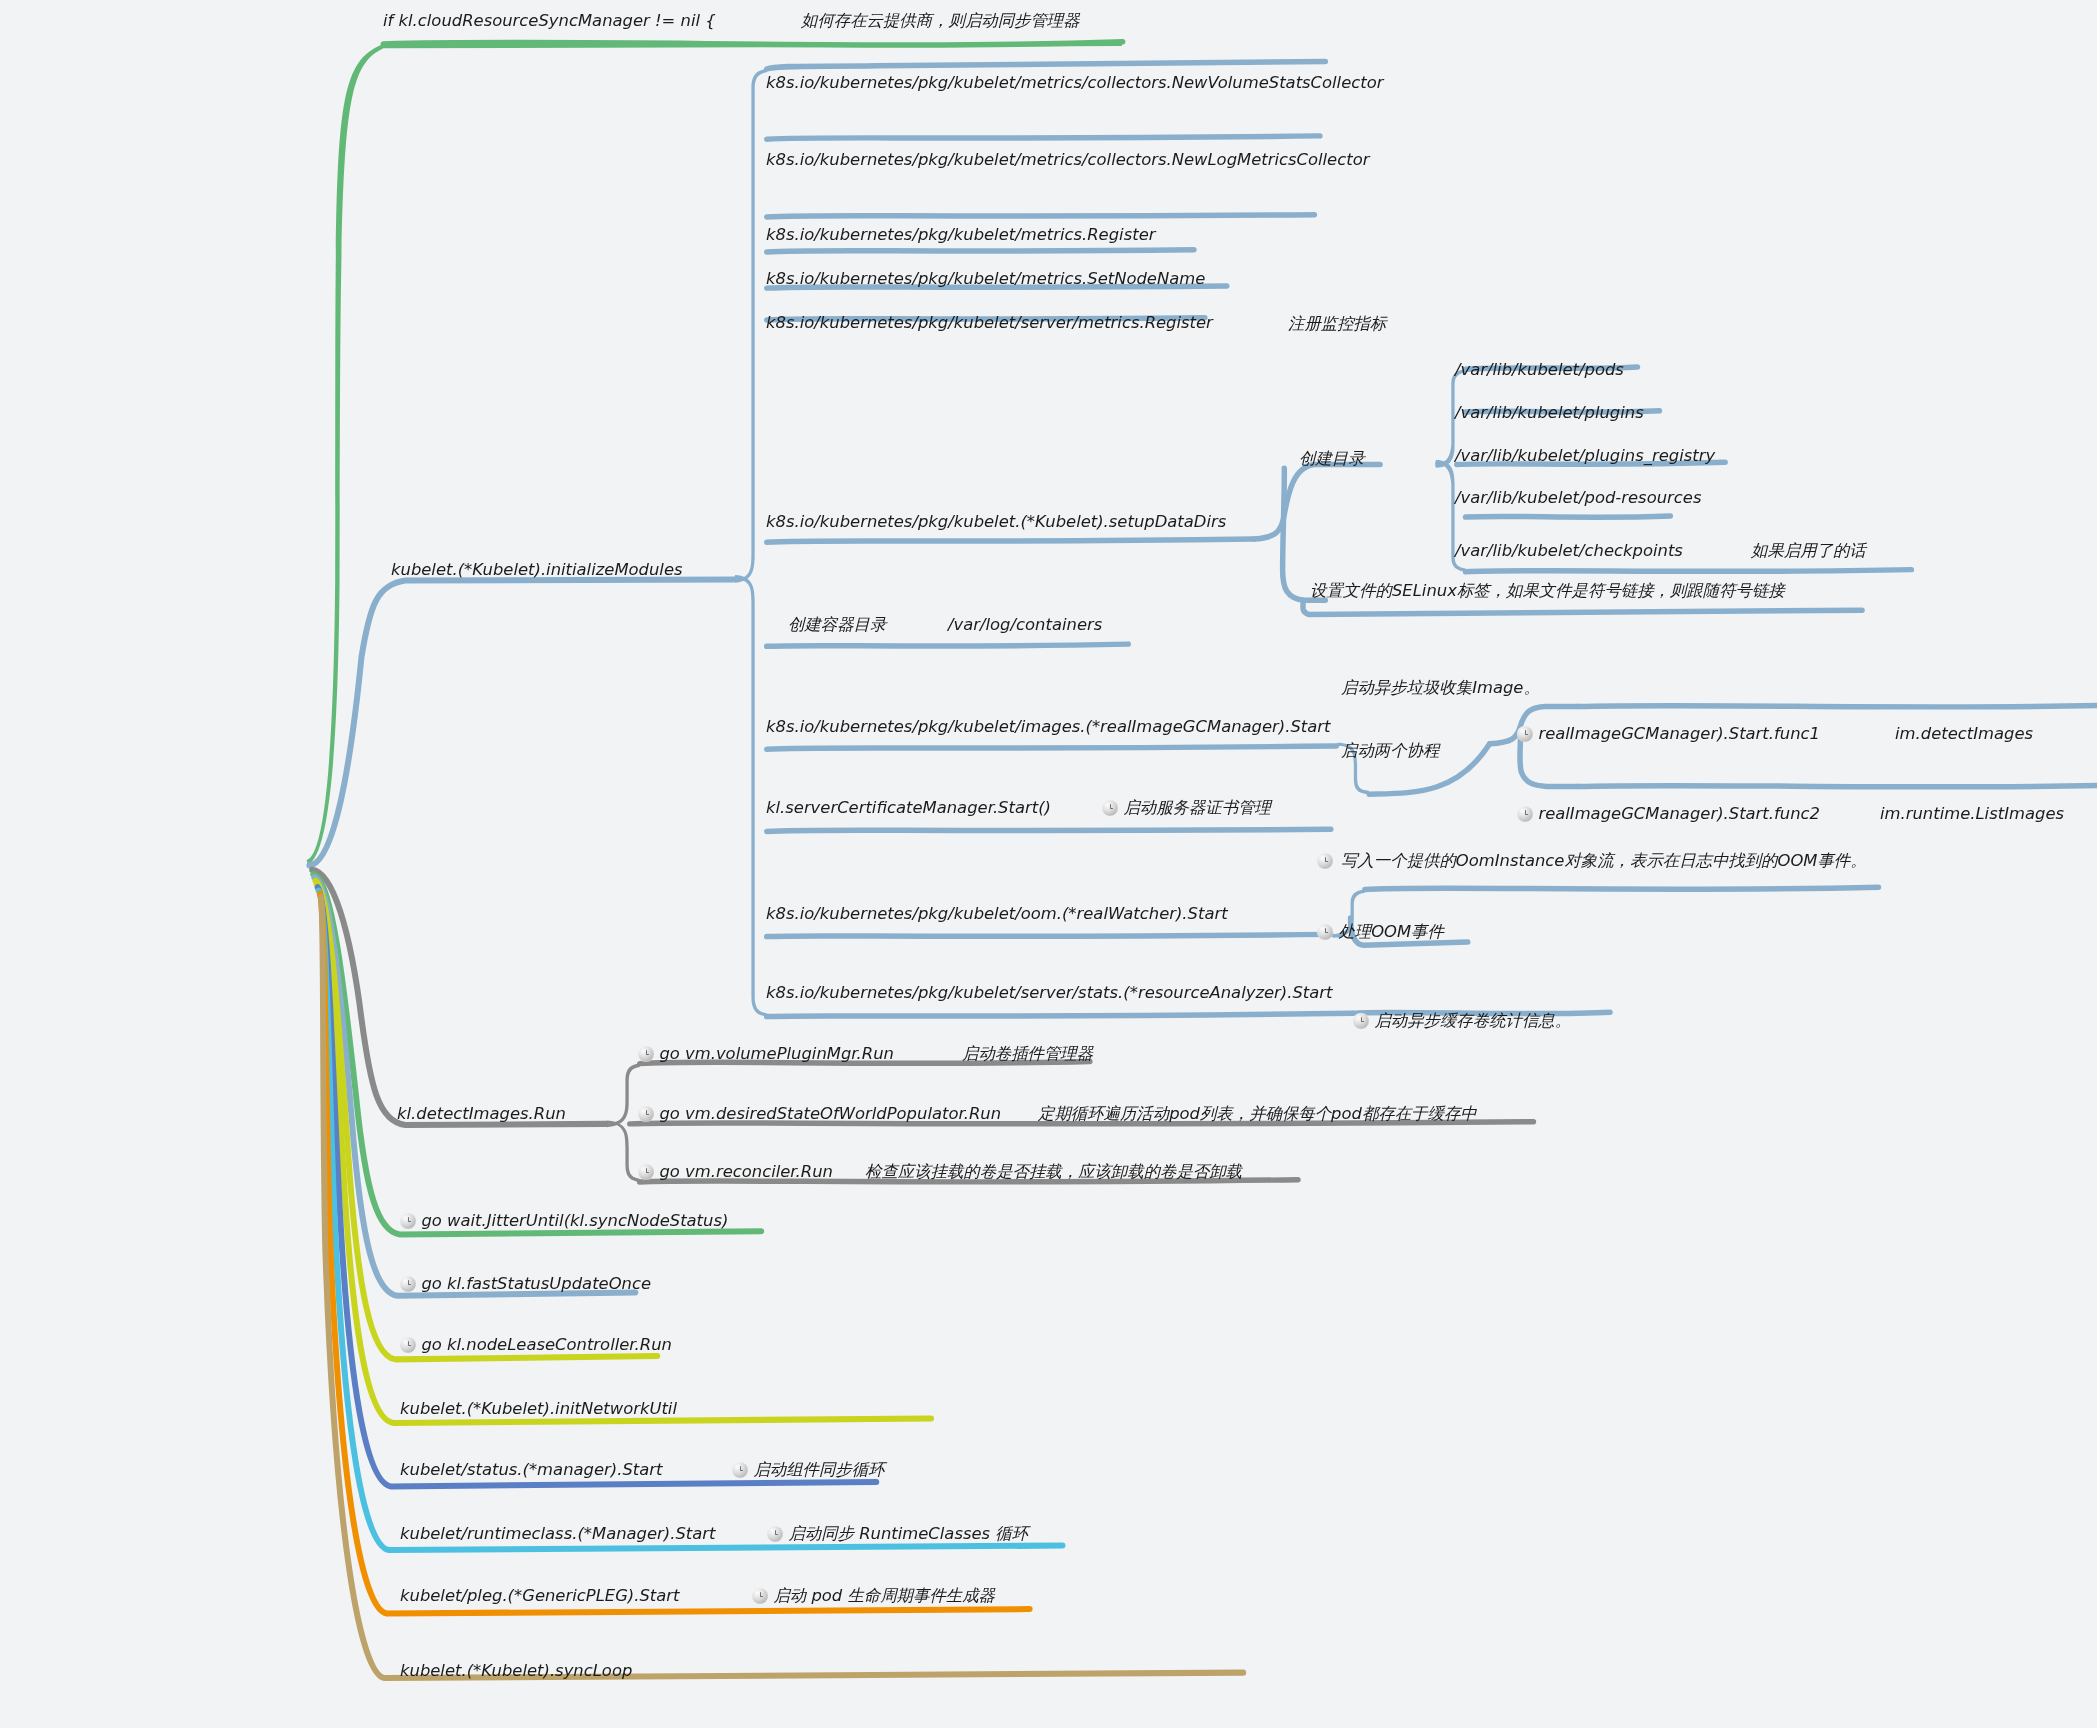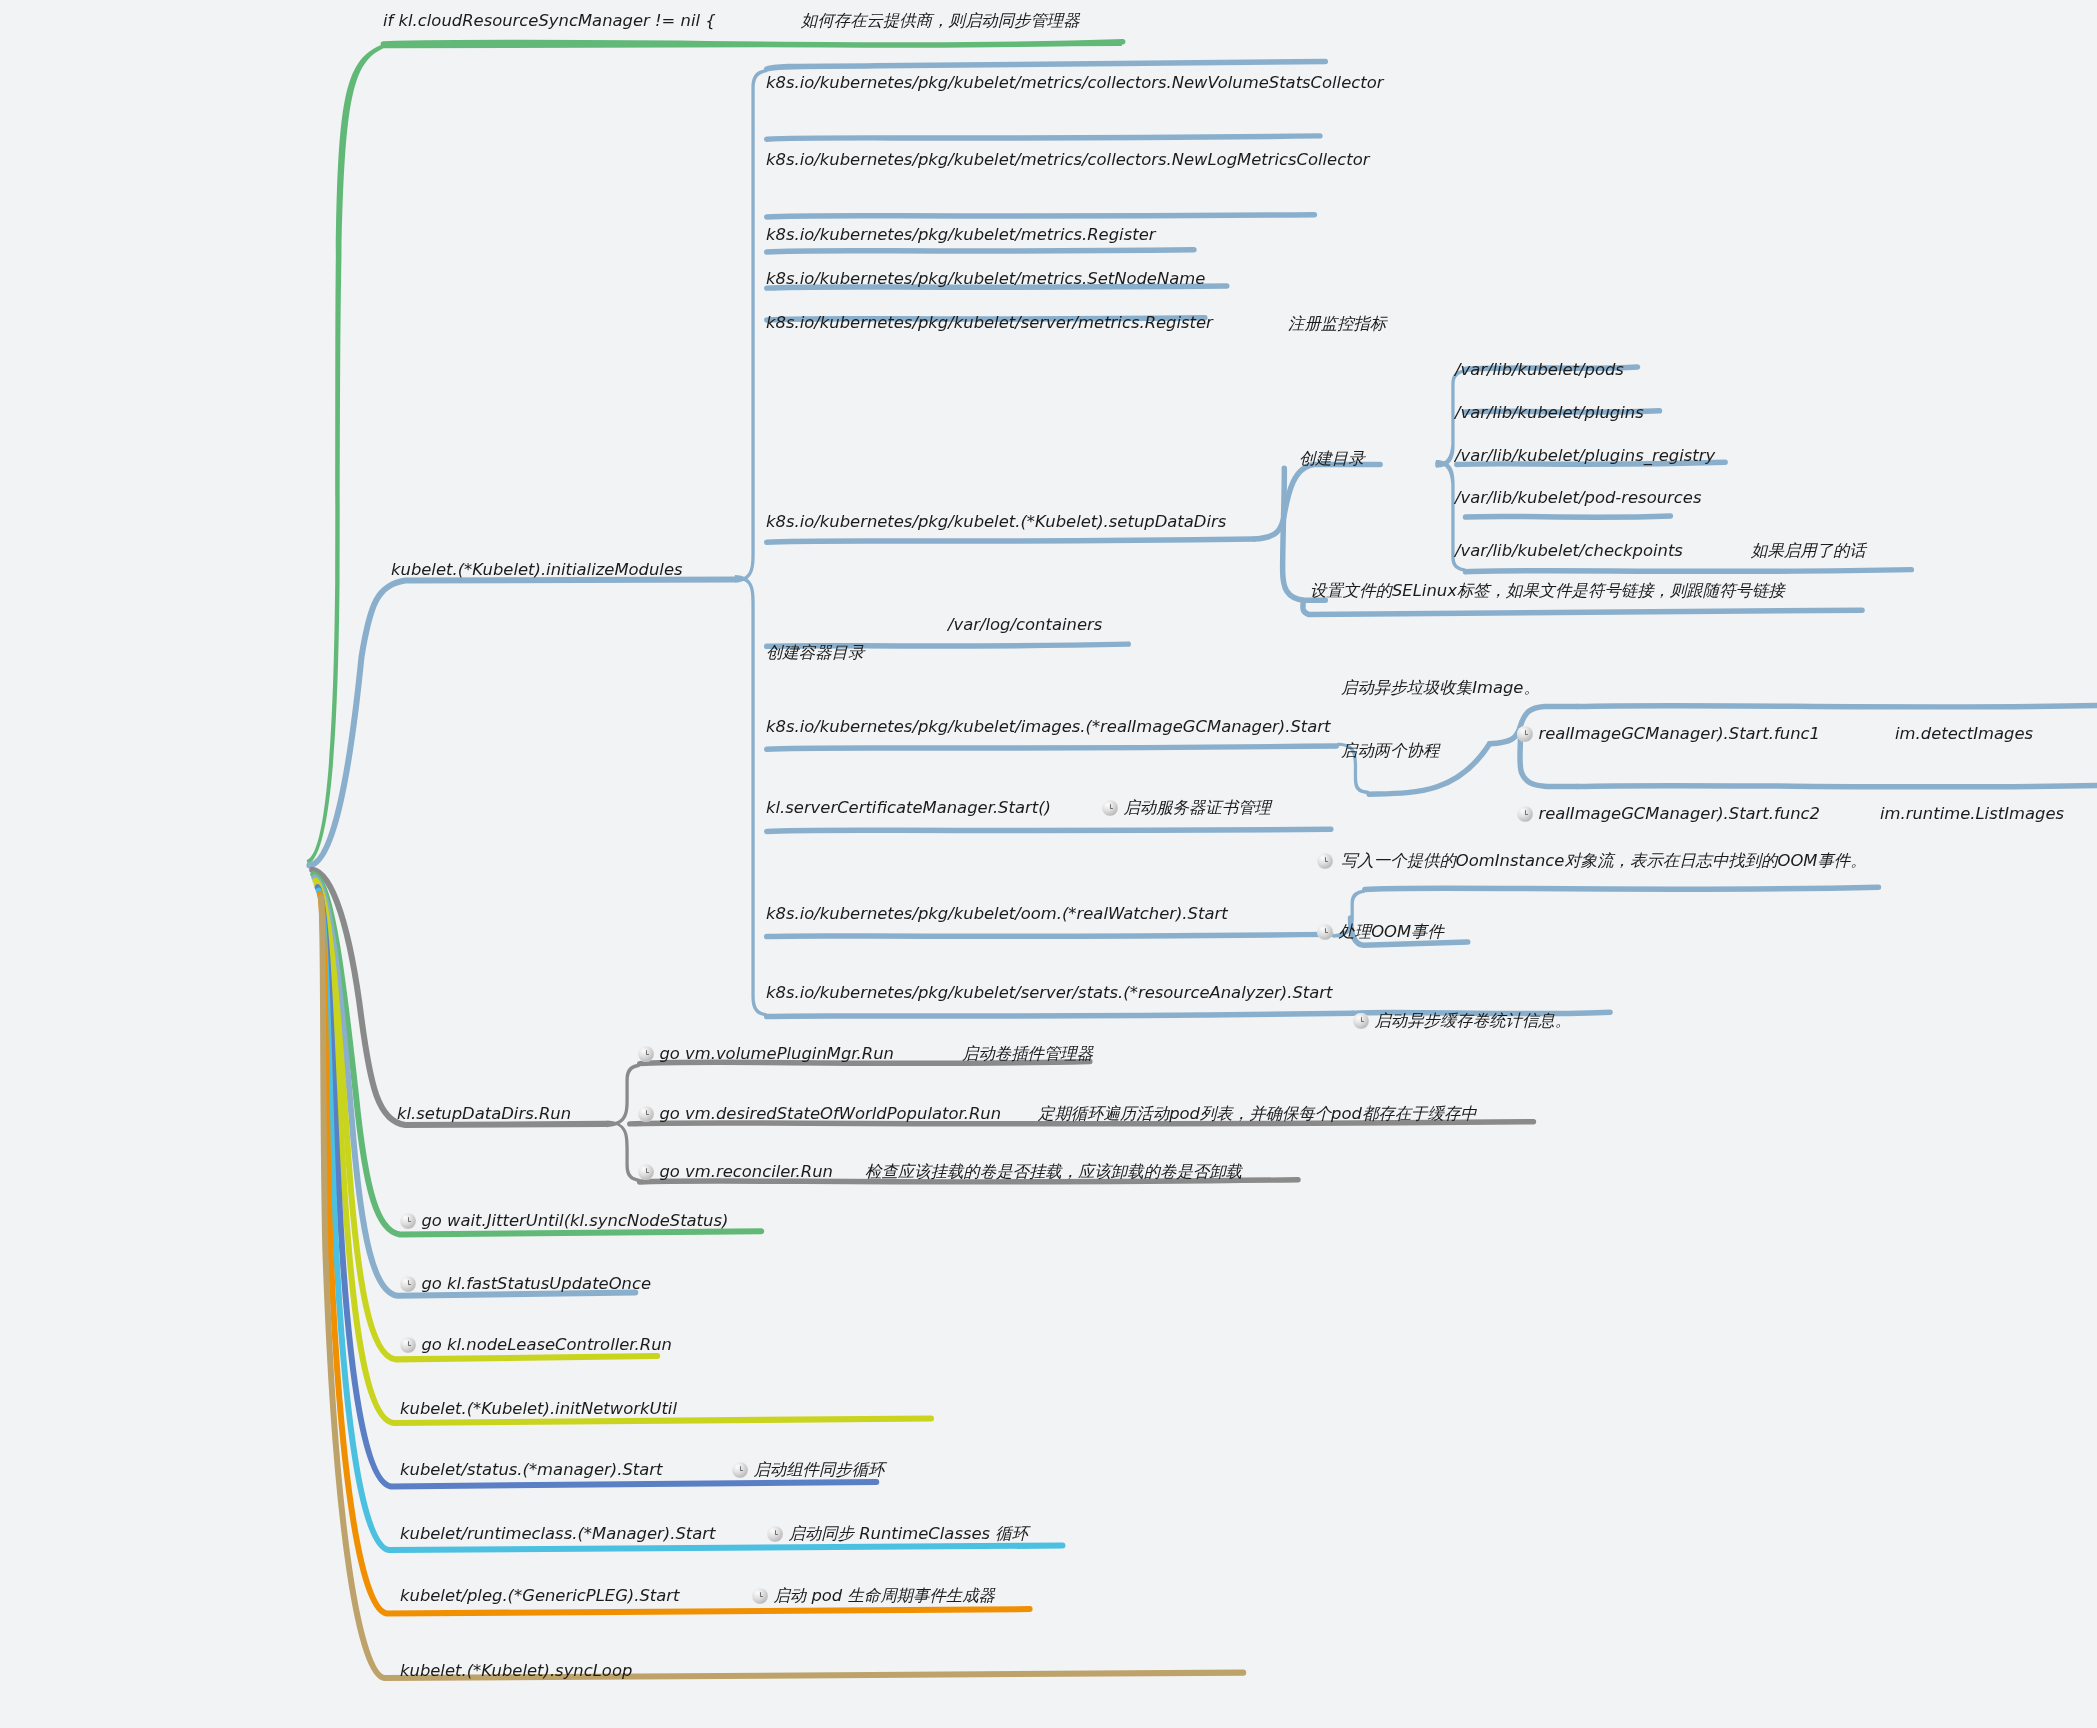--- a/index.html
+++ b/index.html
@@ -152,21 +152,21 @@
   <div class="node t" style="left:1455px;top:538px;">
     <span>/var/lib/kubelet/checkpoints</span>
   </div>
   <div class="node t" style="left:1751px;top:538px;">
     <span>如果启用了的话</span>
   </div>
   <div class="node t" style="left:1310px;top:578px;">
     <span>设置文件的SELinux标签，如果文件是符号链接，则跟随符号链接</span>
   </div>
 
-  <div class="node t" style="left:766px;top:612px;margin-top:28px;">
+  <div class="node t" style="left:788px;top:612px;">
     <span>创建容器目录</span>
   </div>
   <div class="node t" style="left:948px;top:612px;">
     <span>/var/log/containers</span>
   </div>
 
   <div class="node t" style="left:766px;top:714px;">
     <span>k8s.io/kubernetes/pkg/kubelet/images.(*realImageGCManager).Start</span>
   </div>
   <div class="node t" style="left:1341px;top:675px;">
@@ -206,21 +206,21 @@
   </div>
 
   <div class="node t" style="left:766px;top:980px;">
     <span>k8s.io/kubernetes/pkg/kubelet/server/stats.(*resourceAnalyzer).Start</span>
   </div>
   <div class="node t" style="left:1353px;top:1008px;">
     <span class="ico"></span><span>启动异步缓存卷统计信息。</span>
   </div>
 
   <div class="node t" style="left:397px;top:1101px;">
-    <span>kl.setupDataDirs.Run</span>
+    <span>kl.detectImages.Run</span>
   </div>
   <div class="node t" style="left:638px;top:1041px;">
     <span class="ico"></span><span>go vm.volumePluginMgr.Run</span>
   </div>
   <div class="node t" style="left:926px;top:1041px;margin-left:36px;">
     <span>启动卷插件管理器</span>
   </div>
   <div class="node t" style="left:638px;top:1101px;">
     <span class="ico"></span><span>go vm.desiredStateOfWorldPopulator.Run</span>
   </div>

